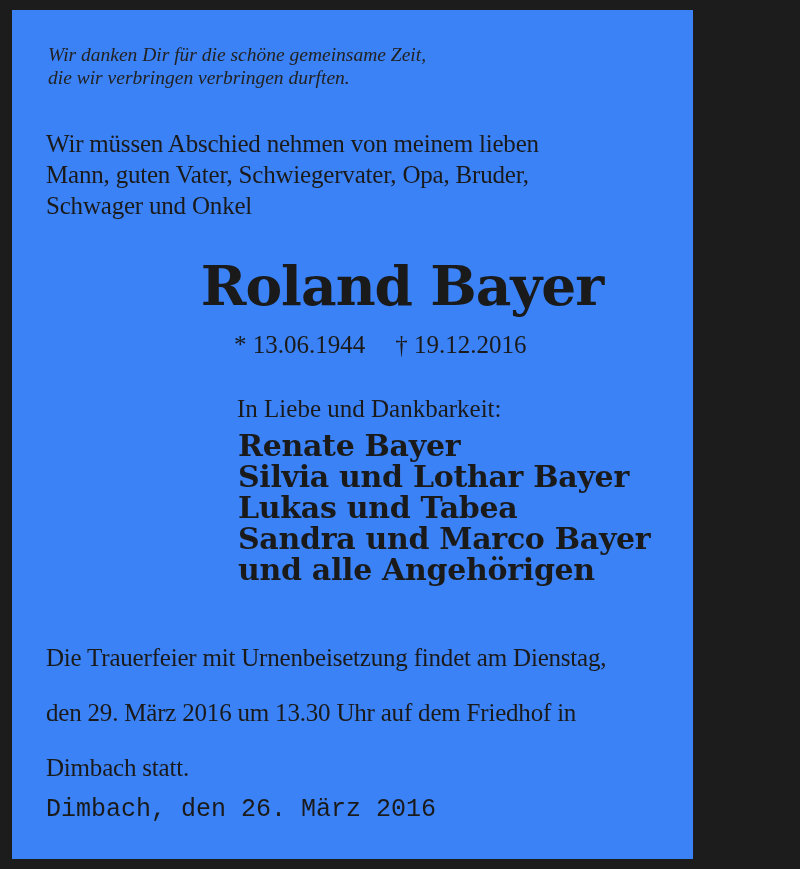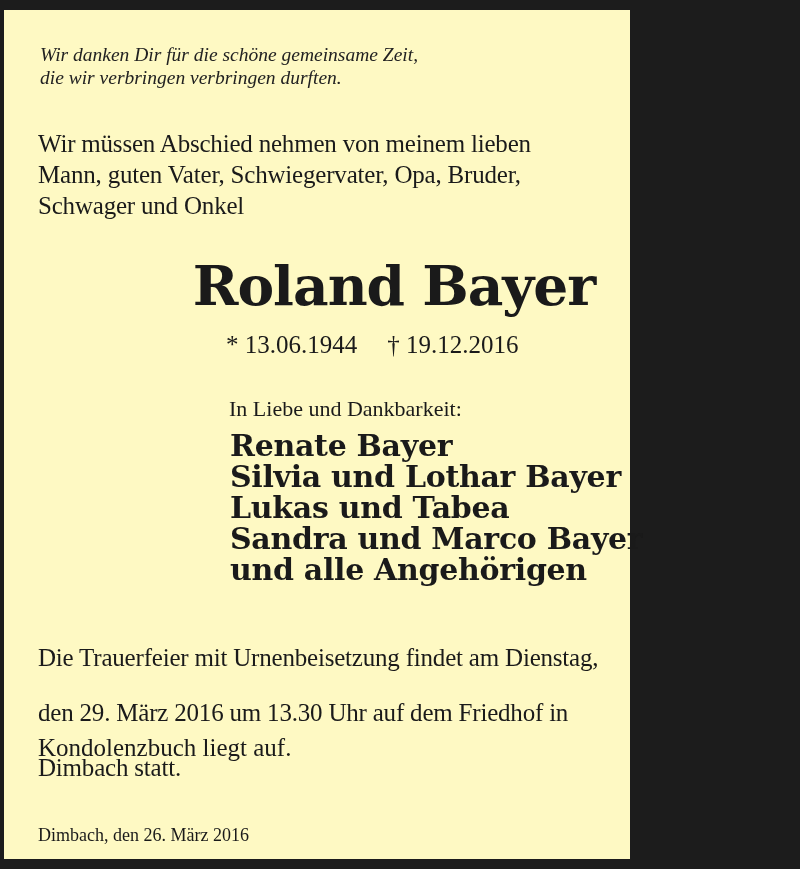--- a/index.html
+++ b/index.html
@@ -1,35 +1,35 @@
 <!DOCTYPE html>
 <html><head>
   <meta charset="utf-8">
   <style>
     html, body { margin: 0; padding: 0; }
     body { width: 800px; height: 869px; background: #1c1c1c; position: relative; overflow: hidden; }
     .card {
-      position: absolute; left: 4px; top: 10px; width: 626px; height: 849px;
-      background: #fef9c3; color: #1a1a1a;
+      position: absolute; left: 12px; top: 10px; width: 681px; height: 849px;
+      background: #3b82f6; color: #1a1a1a;
       font-family: "DejaVu Serif", "Liberation Serif", serif;
     }
     .abs { position: absolute; white-space: nowrap; }
     .motto { left: 36px; top: 33px; font-family: "Liberation Serif", serif; font-style: italic; font-size: 19.5px; line-height: 23px; color: #222; }
     .intro { left: 34px; top: 118px; font-family: "Liberation Serif", serif; font-size: 25px; line-height: 31px; letter-spacing: -0.2px; }
     .name { left: 0; width: 780px; text-align: center; top: 244px; font-family: "DejaVu Serif", serif; font-weight: bold; font-size: 55px; line-height: 64px; letter-spacing: -1px; }
     .dates { left: 222px; top: 320px; font-family: "Liberation Serif", serif; font-size: 25px; line-height: 30px; }
     .dates span { display: inline-block; }
     .dates .sep { width: 30px; }
-    .mourners-label { left: 225px; top: 384px; font-family: "Liberation Serif", serif; font-size: 22px; line-height: 30px; }
+    .mourners-label { left: 225px; top: 384px; font-family: "Liberation Serif", serif; font-size: 25px; line-height: 30px; }
     .mourners { left: 226px; top: 420px; font-family: "DejaVu Serif", serif; font-weight: bold; font-size: 30px; line-height: 31px; letter-spacing: -0.3px; }
     .mourners div { height: 31px; }
     .ceremony { left: 34px; top: 608px; font-family: "Liberation Serif", serif; font-size: 25px; line-height: 31px; letter-spacing: -0.2px; }
     .ceremony div { height: 31px; margin-top: 24px; }
     .condolence { left: 34px; top: 722px; font-family: "Liberation Serif", serif; font-size: 25px; line-height: 31px; }
-    .placedate { left: 34px; top: 784px; font-family: Liberation Serif, serif; font-size: 18px; line-height: 31px; margin-top: 26px; }
+    .placedate { left: 34px; top: 784px; font-family: Liberation Mono, monospace; font-size: 25px; line-height: 31px; }
     .motto div, .intro div { white-space: nowrap; }
   </style>
 </head>
 <body>
 
 <div class="card">
 
   <div class="abs motto">
     <div>Wir danken Dir für die schöne gemeinsame Zeit,</div>
     <div>die wir verbringen verbringen durften.</div>
@@ -56,17 +56,16 @@
     <div>Sandra und Marco Bayer</div>
     <div>und alle Angehörigen</div>
   </div>
 
   <div class="abs ceremony">
     <div>Die Trauerfeier mit Urnenbeisetzung findet am Dienstag,</div>
     <div>den 29. März 2016 um 13.30 Uhr auf dem Friedhof in</div>
     <div>Dimbach statt.</div>
   </div>
 
-  <div class="abs condolence">Kondolenzbuch liegt auf.</div>
 
   <div class="abs placedate">Dimbach, den 26. März 2016</div>
 
 </div>
 
 </body></html>

